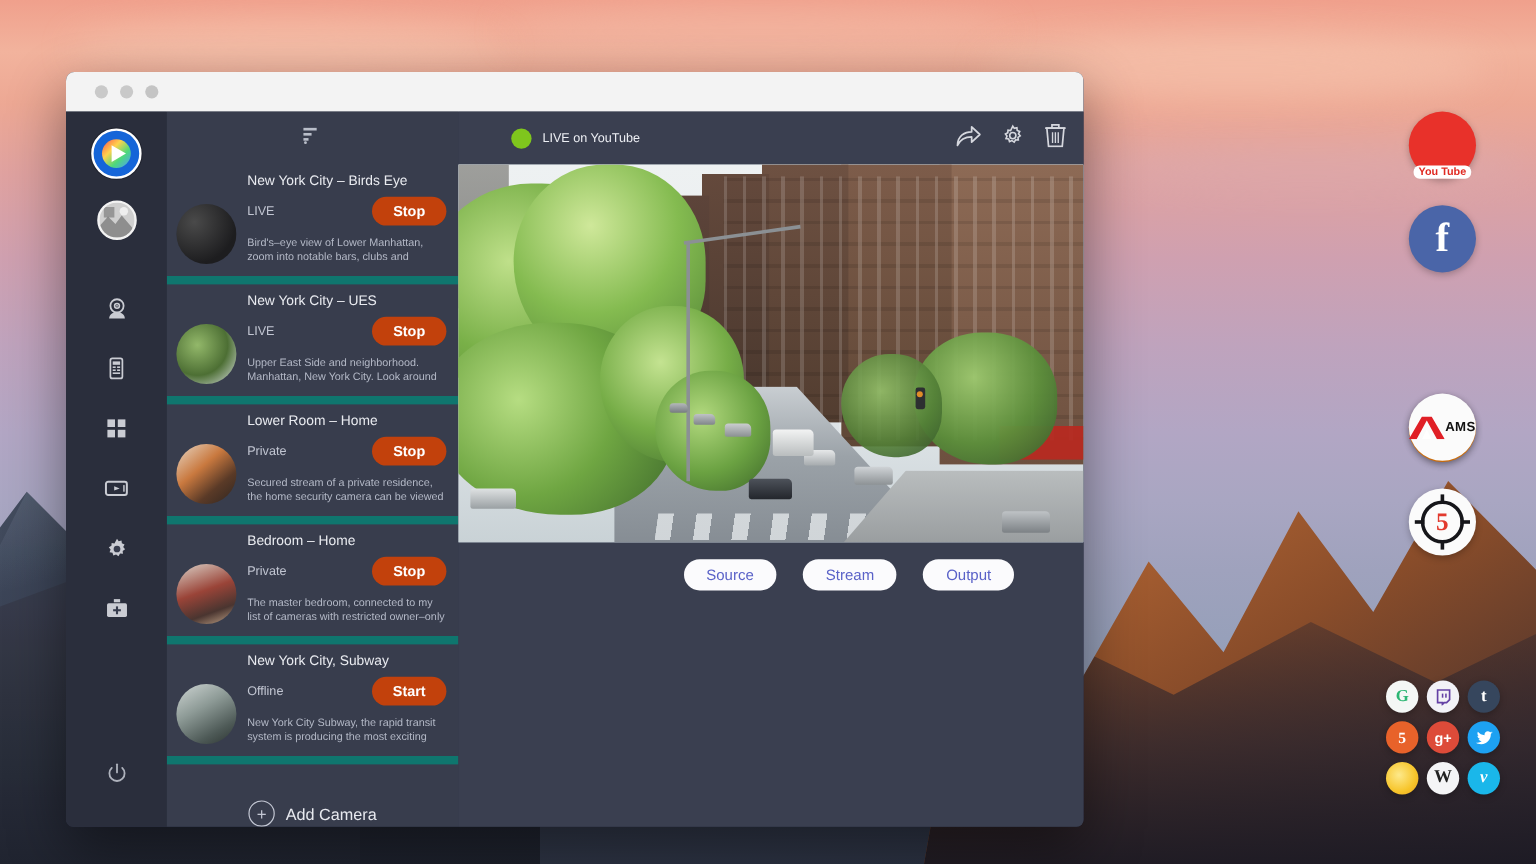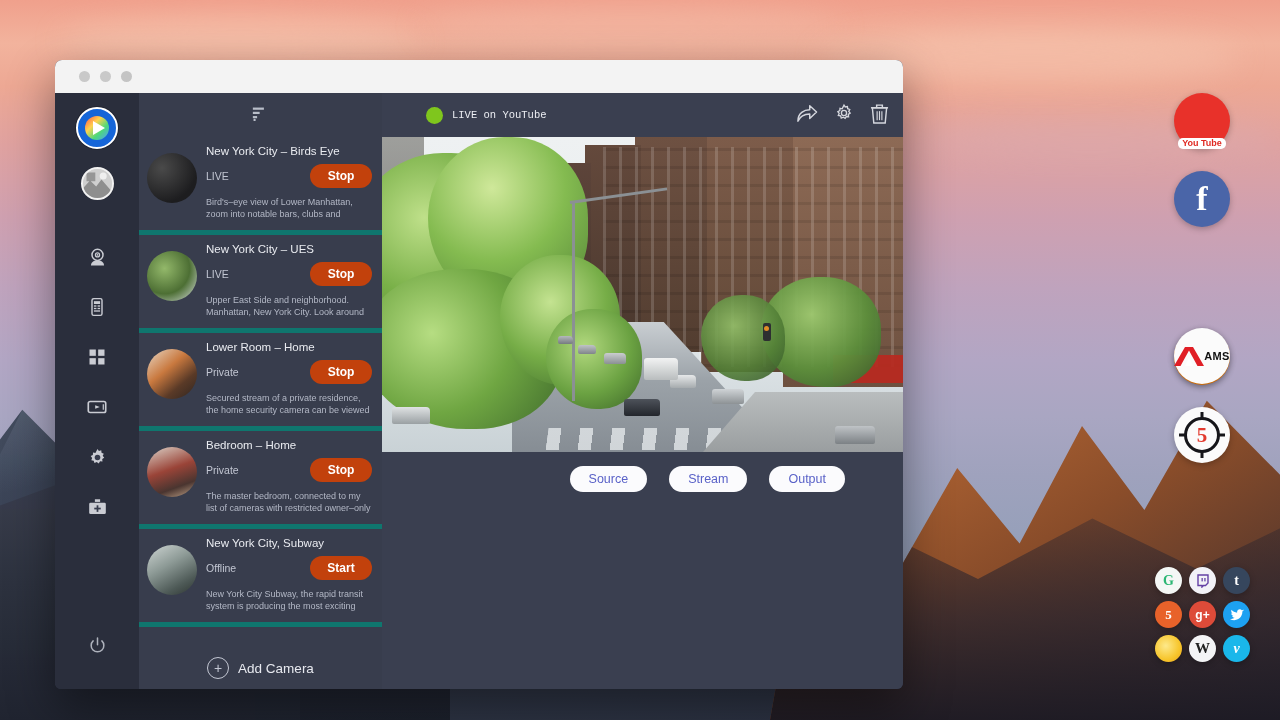--- a/index.html
+++ b/index.html
@@ -136,21 +136,21 @@
   #listpanel {
     width:243px; background:#383d4d; display:flex; flex-direction:column;
     flex-shrink:0;
   }
   #listtoolbar {
     height:44px; display:flex; align-items:center; justify-content:center;
     flex-shrink:0;
   }
   .camrow {
     padding:8px 10px 10px 8px; display:flex; gap:9px;
-    border-bottom:5px solid #0f766e; cursor:pointer;
+    border-bottom:7px solid #0f766e; cursor:pointer;align-items:flex-end;
   }
   .thumb {
     width:50px; height:50px; border-radius:50%; flex-shrink:0; margin-top:8px;
     overflow:hidden; background:#555a6a;
   }
   .caminfo { flex:1; min-width:0; }
   .camname {
     color:#e9ebf0; font-size:11.5px; margin-bottom:7px; white-space:nowrap;
     overflow:hidden; text-overflow:ellipsis;
   }
@@ -175,21 +175,21 @@
     font-size:14px; line-height:1;
   }
   #addcam .lbl { color:#e7e9ef; font-size:13.5px; }
 
   
   #main { flex:1; background:#3a3f50; display:flex; flex-direction:column; min-width:0; }
   #maintool {
     height:44px; display:flex; align-items:center; padding:0 14px 0 30px;
     flex-shrink:0;
   }
-  #livewrap { display:flex; align-items:center; gap:9px; flex:1; justify-content:flex-start; padding-left:14px;font-family:Liberation Mono, monospace;}
+  #livewrap { display:flex; align-items:center; gap:9px; flex:1; justify-content:flex-start; padding-left:14px;}
   #livedot { width:17px; height:17px; border-radius:50%; background:#7fc61d; }
   #livetext { color:#eceef3; font-size:10.5px; }
   #maintool .icons { display:flex; gap:16px; align-items:center; }
   .toolicon { cursor:pointer; opacity:.9; }
 
   
   #video {
     height:315px; margin:0; position:relative; overflow:hidden;
     background:#aeb9c2;
   }

